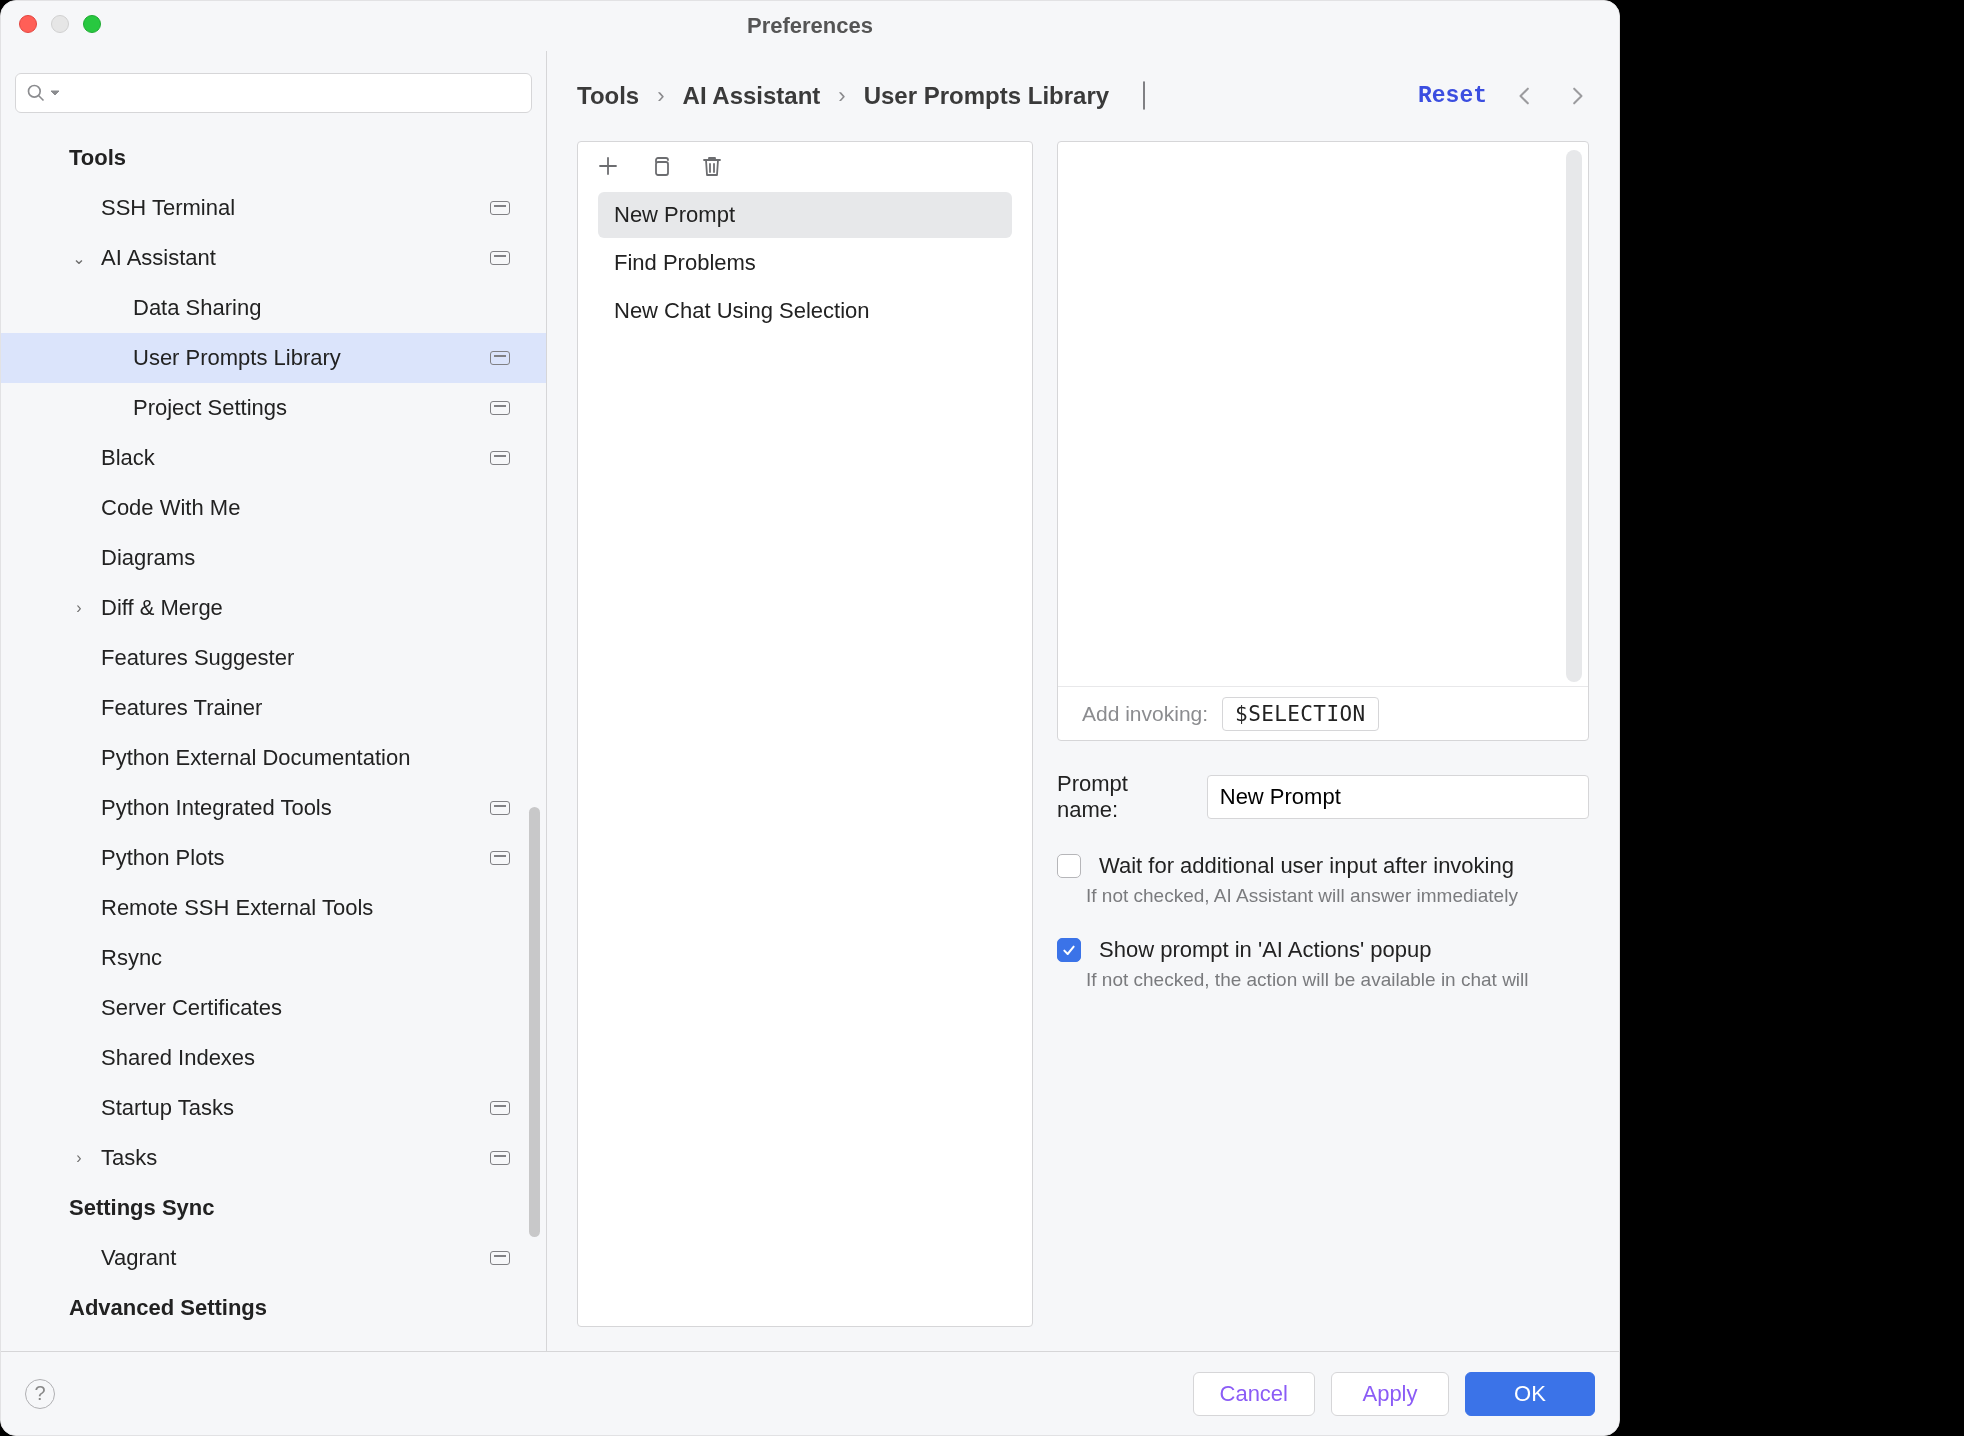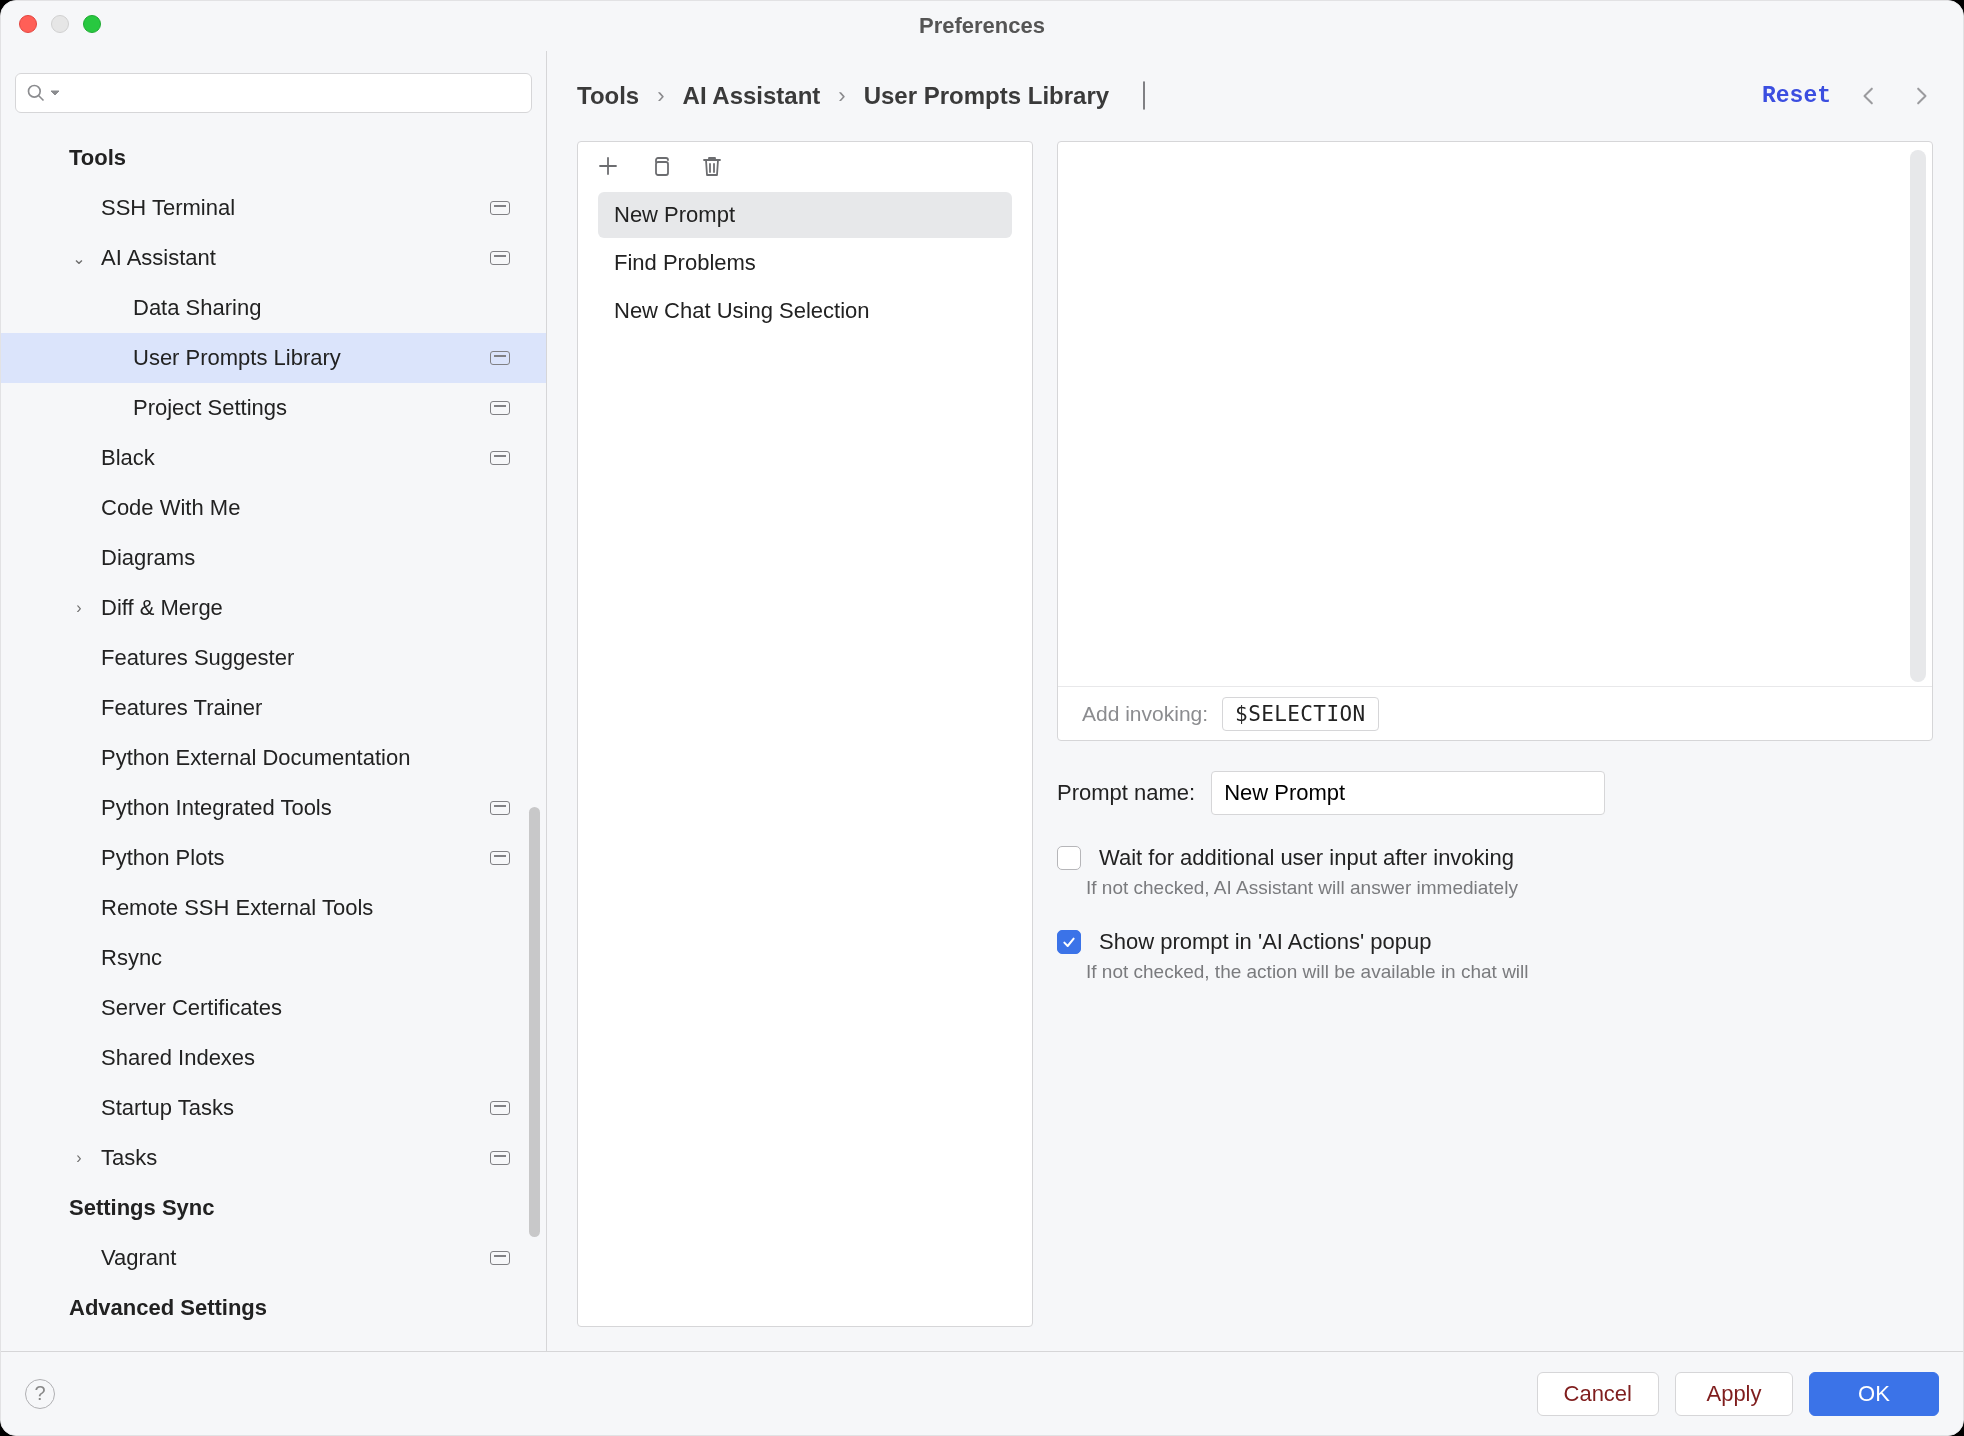--- a/index.html
+++ b/index.html
@@ -21,21 +21,21 @@
   html, body {
     margin: 0; padding: 0;
     width: 1964px; height: 1436px;
     font-family: -apple-system, "Helvetica Neue", Arial, sans-serif;
     font-size: 20px;
     color: var(--text);
     background: #000;
   }
   .window {
     position: relative;
-    width: 1964px; height: 1436px;
+    width: 1620px; height: 1436px;
     background: var(--bg);
     border-radius: 16px;
     overflow: hidden;
     border: 1.5px solid #e2e2e4;
   }
   
   .titlebar {
     position: relative;
     height: 50px;
     display: flex;
@@ -250,21 +250,21 @@
   }
   .help {
     width:30px; height:30px; border:1.5px solid #b0b0b3; border-radius:50%;
     display:flex; align-items:center; justify-content:center;
     color:#888; font-size:20px;
   }
   .footer .spacer { flex:1; }
   .btn {
     height: 44px; min-width: 118px; padding: 0 26px;
     border:1.5px solid var(--border); border-radius:6px;
-    background:#fff; font-size:22px; color:#7f1d1d;
+    background:#fff; font-size:22px; color:#8b5cf6;
     display:inline-flex; align-items:center; justify-content:center;
     margin-left: 16px;
   }
   .btn.primary { background: var(--accent); border-color: var(--accent); color:#fff; min-width:130px; }
 </style>
 </head>
 <body>
 
 <div class="window">
 

